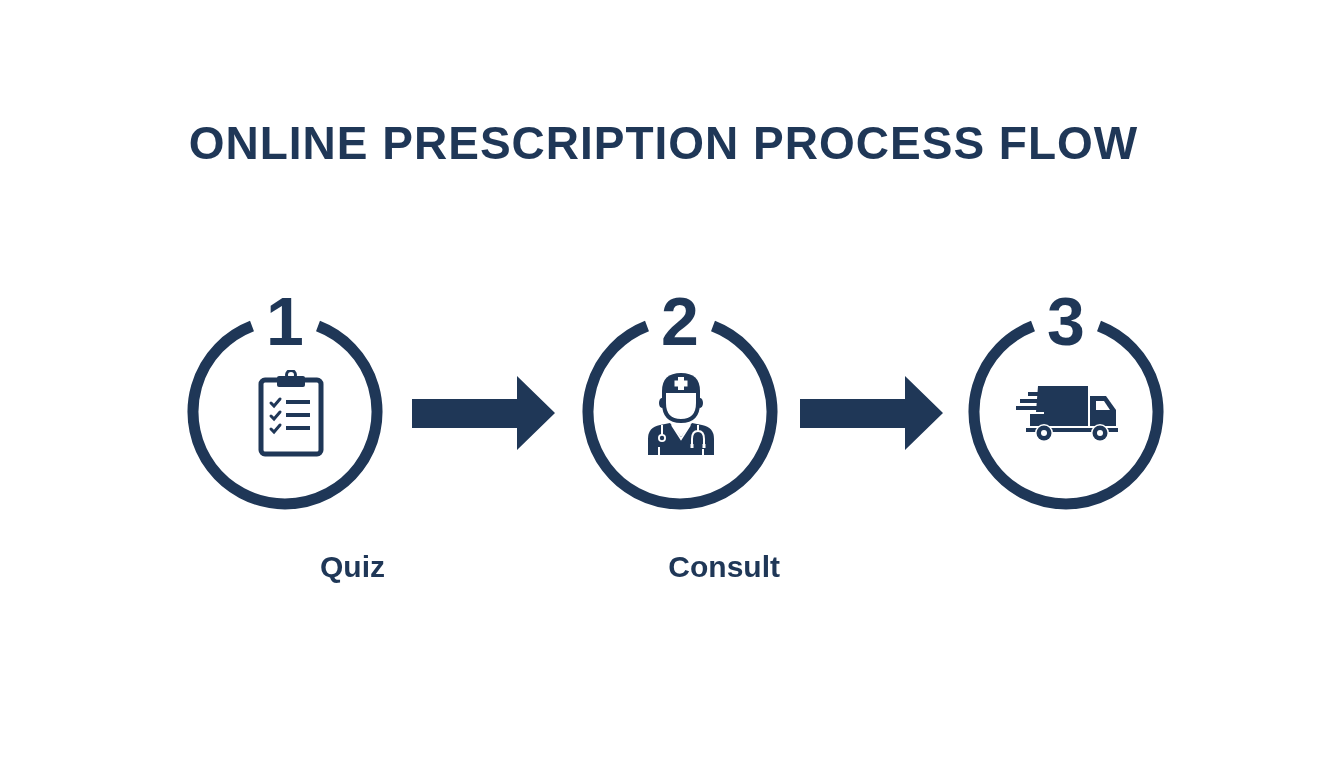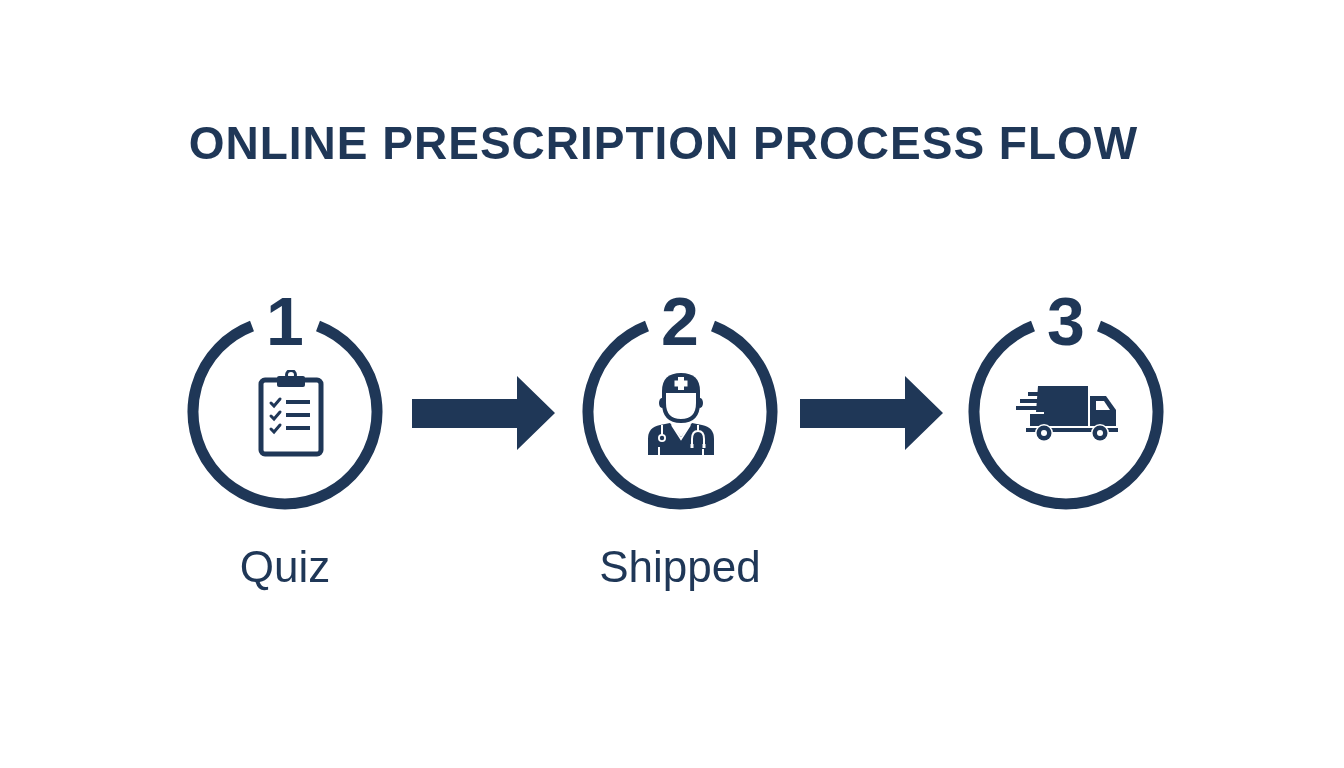--- a/index.html
+++ b/index.html
@@ -47,23 +47,23 @@
       font-size: 68px;
       font-weight: 700;
       line-height: 68px;
       color: #1f3757;
     }
     .step .label {
       position: absolute;
       left: 0;
       width: 200px;
       top: 262px;
-      text-align: center;
-      font-size: 44px;
-      font-weight: 400;
+      text-align: right;
+      font-size: 30px;
+      font-weight: 700;
       color: #1f3757;
       line-height: 40px;
     }
     .step .icon {
       position: absolute;
     }
     .arrow {
       position: absolute;
     }
   </style>
@@ -130,21 +130,21 @@
       <circle cx="16" cy="67" r="4" fill="#ffffff"></circle>
       <circle cx="16" cy="67" r="2.2" fill="#1f3757"></circle>
       <path d="M 52 54 L 52 60 Q 58 60 58 68 L 58 74 M 52 60 Q 46 60 46 68 L 46 74" stroke="#ffffff" stroke-width="2" fill="none"></path>
       <rect x="44.5" y="73" width="3" height="4" fill="#ffffff"></rect>
       <rect x="56.5" y="73" width="3" height="4" fill="#ffffff"></rect>
 
       <rect x="12" y="76" width="2" height="8" fill="#ffffff"></rect>
       <rect x="56" y="78" width="2" height="6" fill="#ffffff"></rect>
     </svg>
   </div>
-  <div class="label">Shipped</div>
+  <div class="label">Consult</div>
 </div>
 
 <div class="arrow" style="left:800px; top:376px;">
   <svg width="145" height="76" viewBox="0 0 145 76">
     <polygon points="0,23 105,23 105,0 143,37 105,74 105,52 0,52" fill="#1f3757"></polygon>
   </svg>
 </div>
 
 <div class="step" style="left:966px; top:285px;">
   <svg class="ring" width="200" height="240" viewBox="0 0 200 240">

